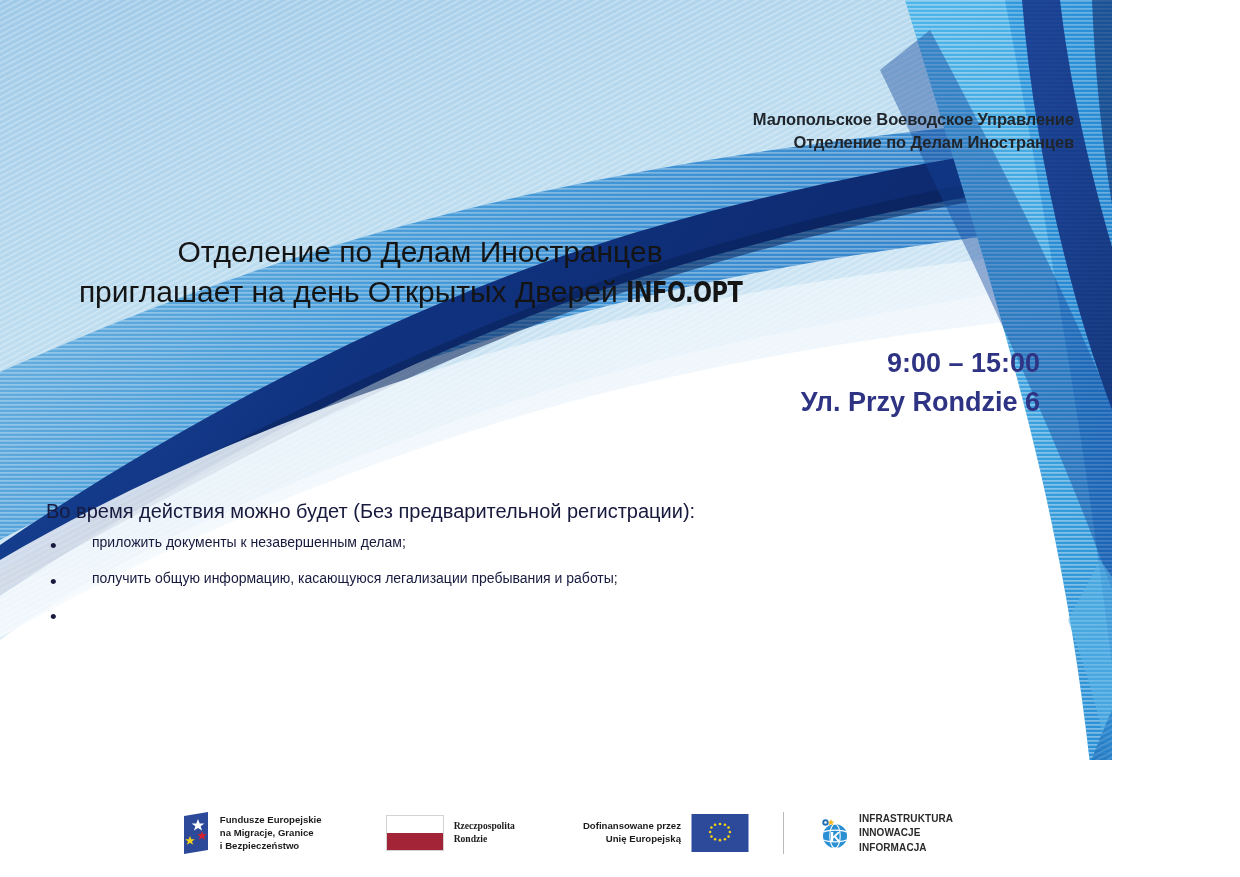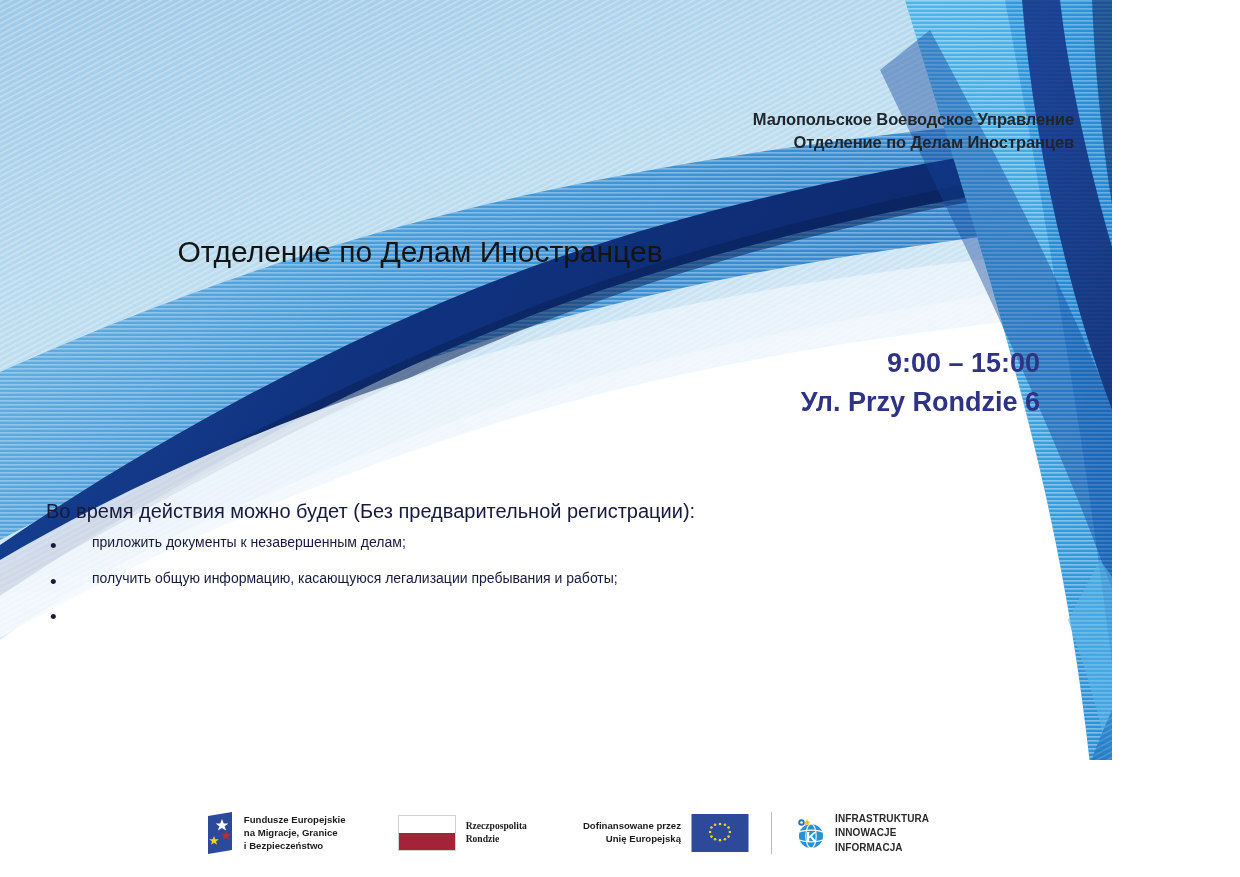--- a/index.html
+++ b/index.html
@@ -107,21 +107,21 @@
     white-space:nowrap;
   }
 
   
   #footer-bar{
     position:absolute;
     left:0;bottom:22px;width:1134px;
     display:flex;
     align-items:center;
     justify-content:center;
-    gap:0px;
+    gap:12px;
     z-index:45;
   }
   .logo-unit{display:flex;align-items:center;}
   .logo-caption{
     font-size:9.6px;
     font-weight:bold;
     color:#1b1b1b;
     line-height:1.34;
     white-space:nowrap;
   }
@@ -275,20 +275,21 @@
              C1068,830 1080,792 1040,760 Z" fill="#ffffff"></path>
   </svg>
 
   <div id="org-header">
     <div class="line">Малопольское Воеводское Управление</div>
     <div class="line">Отделение по Делам Иностранцев</div>
   </div>
 
   <div id="main-title">
     <div class="t-line">Отделение по Делам Иностранцев</div>
+    <div class="t-line"><span>приглашает на день Открытых Дверей </span><span class="brand">INFO.OPT</span></div>
   </div>
 
   <div id="event-details">
     <div class="d-line">9:00 – 15:00</div>
     <div class="d-line">Ул. Przy Rondzie 6</div>
   </div>
 
   <div id="info-block">
     <div id="info-heading">Во время действия можно будет (Без предварительной регистрации):</div>
 

